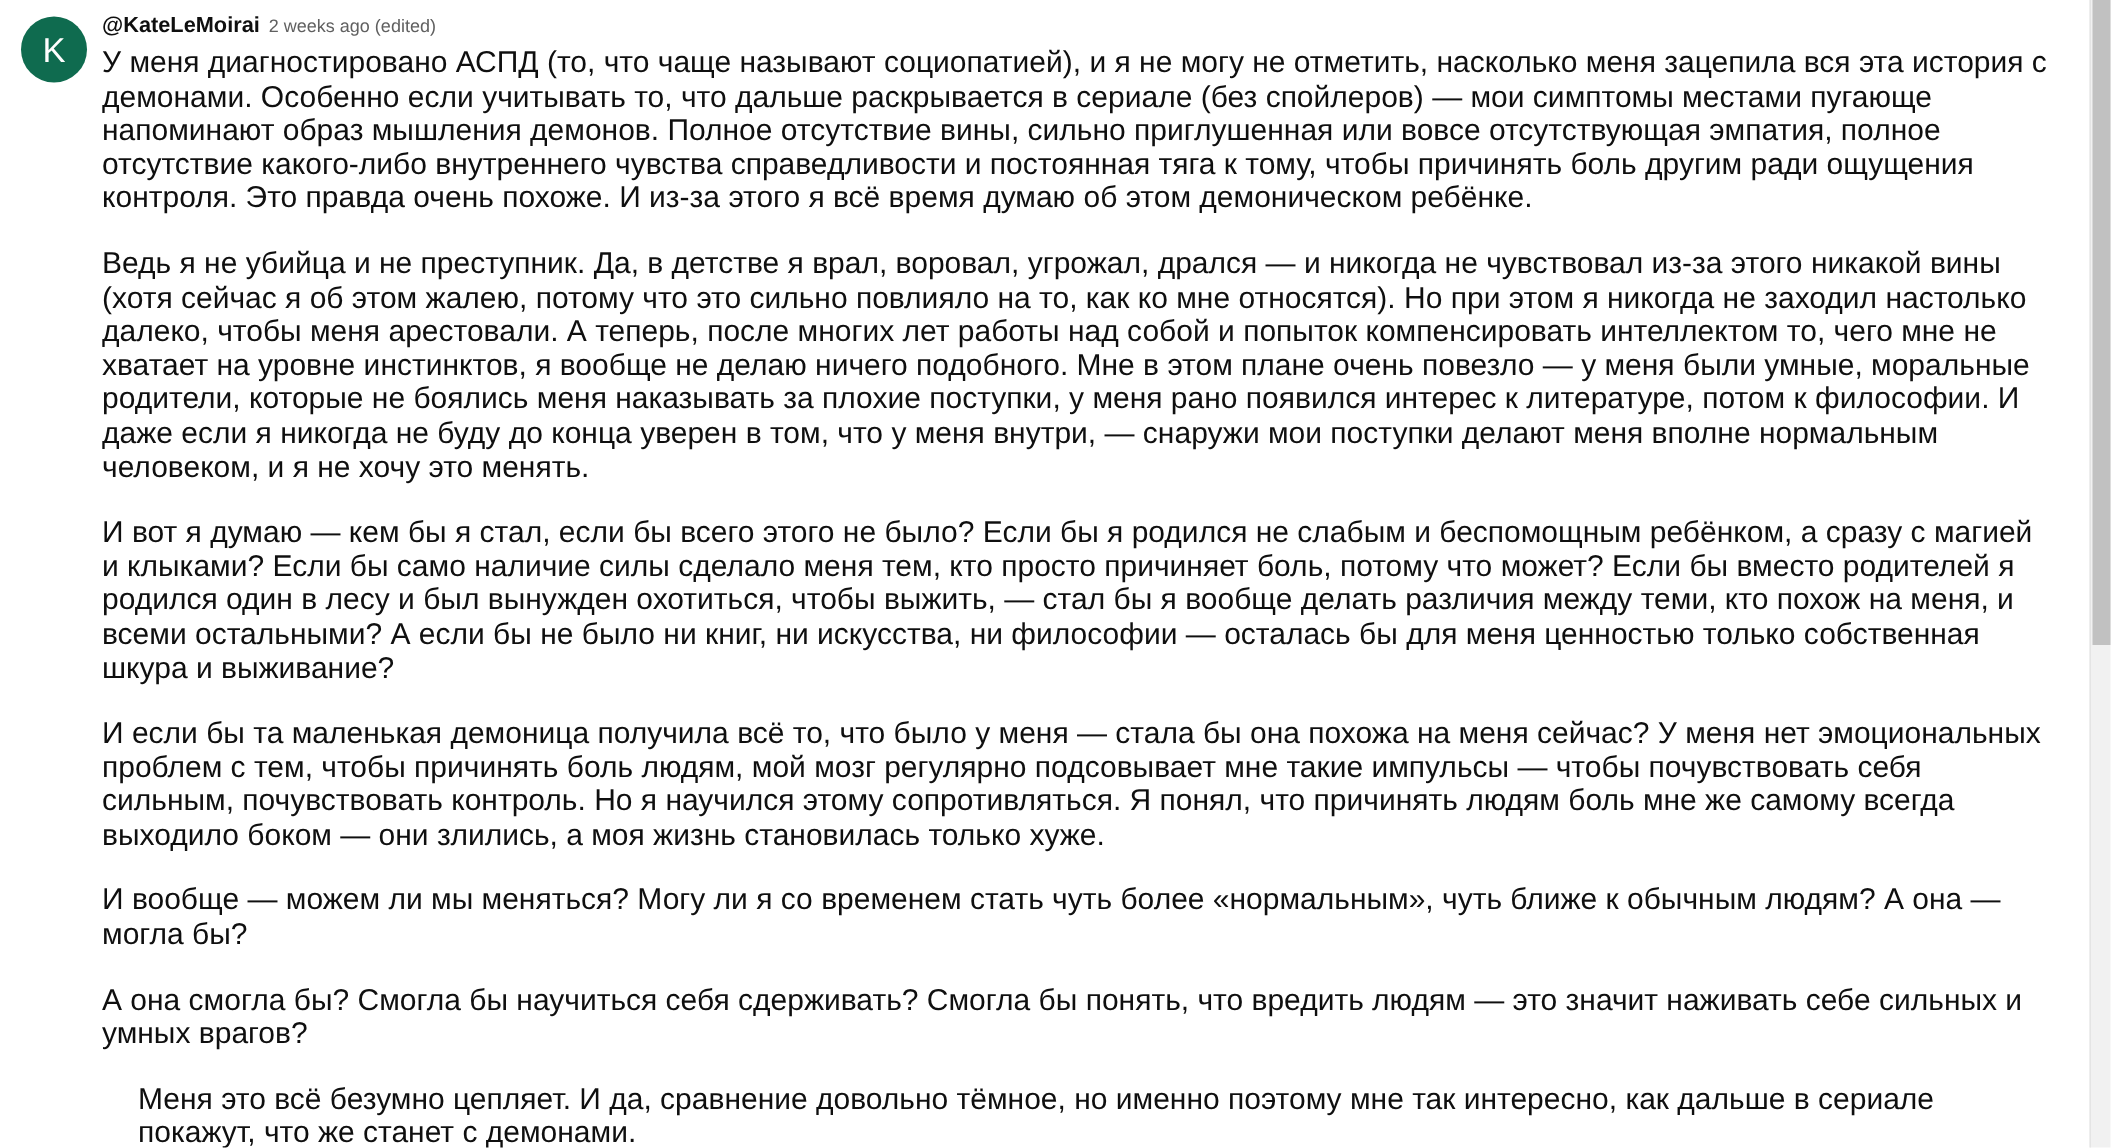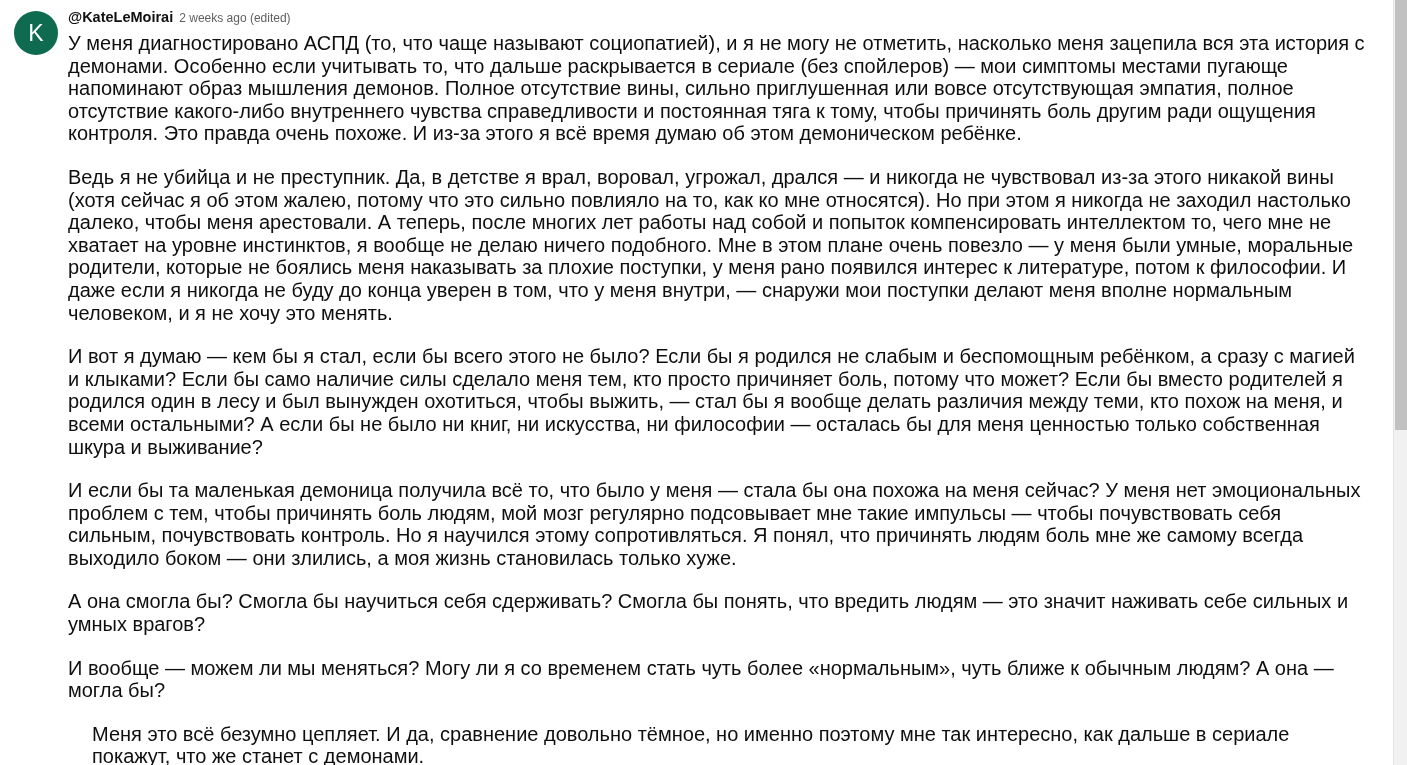--- a/index.html
+++ b/index.html
@@ -103,22 +103,22 @@
   <div class="body-col">
     <div class="meta-line">
       <a class="author" href="#">@KateLeMoirai</a>
       <span class="timestamp">2 weeks ago (edited)</span>
     </div>
     <div class="comment-text">
       <p>У меня диагностировано АСПД (то, что чаще называют социопатией), и я не могу не отметить, насколько меня зацепила вся эта история с демонами. Особенно если учитывать то, что дальше раскрывается в сериале (без спойлеров) — мои симптомы местами пугающе напоминают образ мышления демонов. Полное отсутствие вины, сильно приглушенная или вовсе отсутствующая эмпатия, полное отсутствие какого-либо внутреннего чувства справедливости и постоянная тяга к тому, чтобы причинять боль другим ради ощущения контроля. Это правда очень похоже. И из-за этого я всё время думаю об этом демоническом ребёнке.</p>
       <p>Ведь я не убийца и не преступник. Да, в детстве я врал, воровал, угрожал, дрался — и никогда не чувствовал из-за этого никакой вины (хотя сейчас я об этом жалею, потому что это сильно повлияло на то, как ко мне относятся). Но при этом я никогда не заходил настолько далеко, чтобы меня арестовали. А теперь, после многих лет работы над собой и попыток компенсировать интеллектом то, чего мне не хватает на уровне инстинктов, я вообще не делаю ничего подобного. Мне в этом плане очень повезло — у меня были умные, моральные родители, которые не боялись меня наказывать за плохие поступки, у меня рано появился интерес к литературе, потом к философии. И даже если я никогда не буду до конца уверен в том, что у меня внутри, — снаружи мои поступки делают меня вполне нормальным человеком, и я не хочу это менять.</p>
       <p>И вот я думаю — кем бы я стал, если бы всего этого не было? Если бы я родился не слабым и беспомощным ребёнком, а сразу с магией и клыками? Если бы само наличие силы сделало меня тем, кто просто причиняет боль, потому что может? Если бы вместо родителей я родился один в лесу и был вынужден охотиться, чтобы выжить, — стал бы я вообще делать различия между теми, кто похож на меня, и всеми остальными? А если бы не было ни книг, ни искусства, ни философии — осталась бы для меня ценностью только собственная шкура и выживание?</p>
       <p>И если бы та маленькая демоница получила всё то, что было у меня — стала бы она похожа на меня сейчас? У меня нет эмоциональных проблем с тем, чтобы причинять боль людям, мой мозг регулярно подсовывает мне такие импульсы — чтобы почувствовать себя сильным, почувствовать контроль. Но я научился этому сопротивляться. Я понял, что причинять людям боль мне же самому всегда выходило боком — они злились, а моя жизнь становилась только хуже.</p>
+      <p>И вообще — можем ли мы меняться? Могу ли я со временем стать чуть более «нормальным», чуть ближе к обычным людям? А она — могла бы?</p>
       <p>А она смогла бы? Смогла бы научиться себя сдерживать? Смогла бы понять, что вредить людям — это значит наживать себе сильных и умных врагов?</p>
-      <p>И вообще — можем ли мы меняться? Могу ли я со временем стать чуть более «нормальным», чуть ближе к обычным людям? А она — могла бы?</p>
       <p>Меня это всё безумно цепляет. И да, сравнение довольно тёмное, но именно поэтому мне так интересно, как дальше в сериале покажут, что же станет с демонами.</p>
     </div>
   </div>
 </div>
 
 <div class="scrollbar">
   <div class="scroll-thumb"></div>
 </div>
 
 </body></html>

